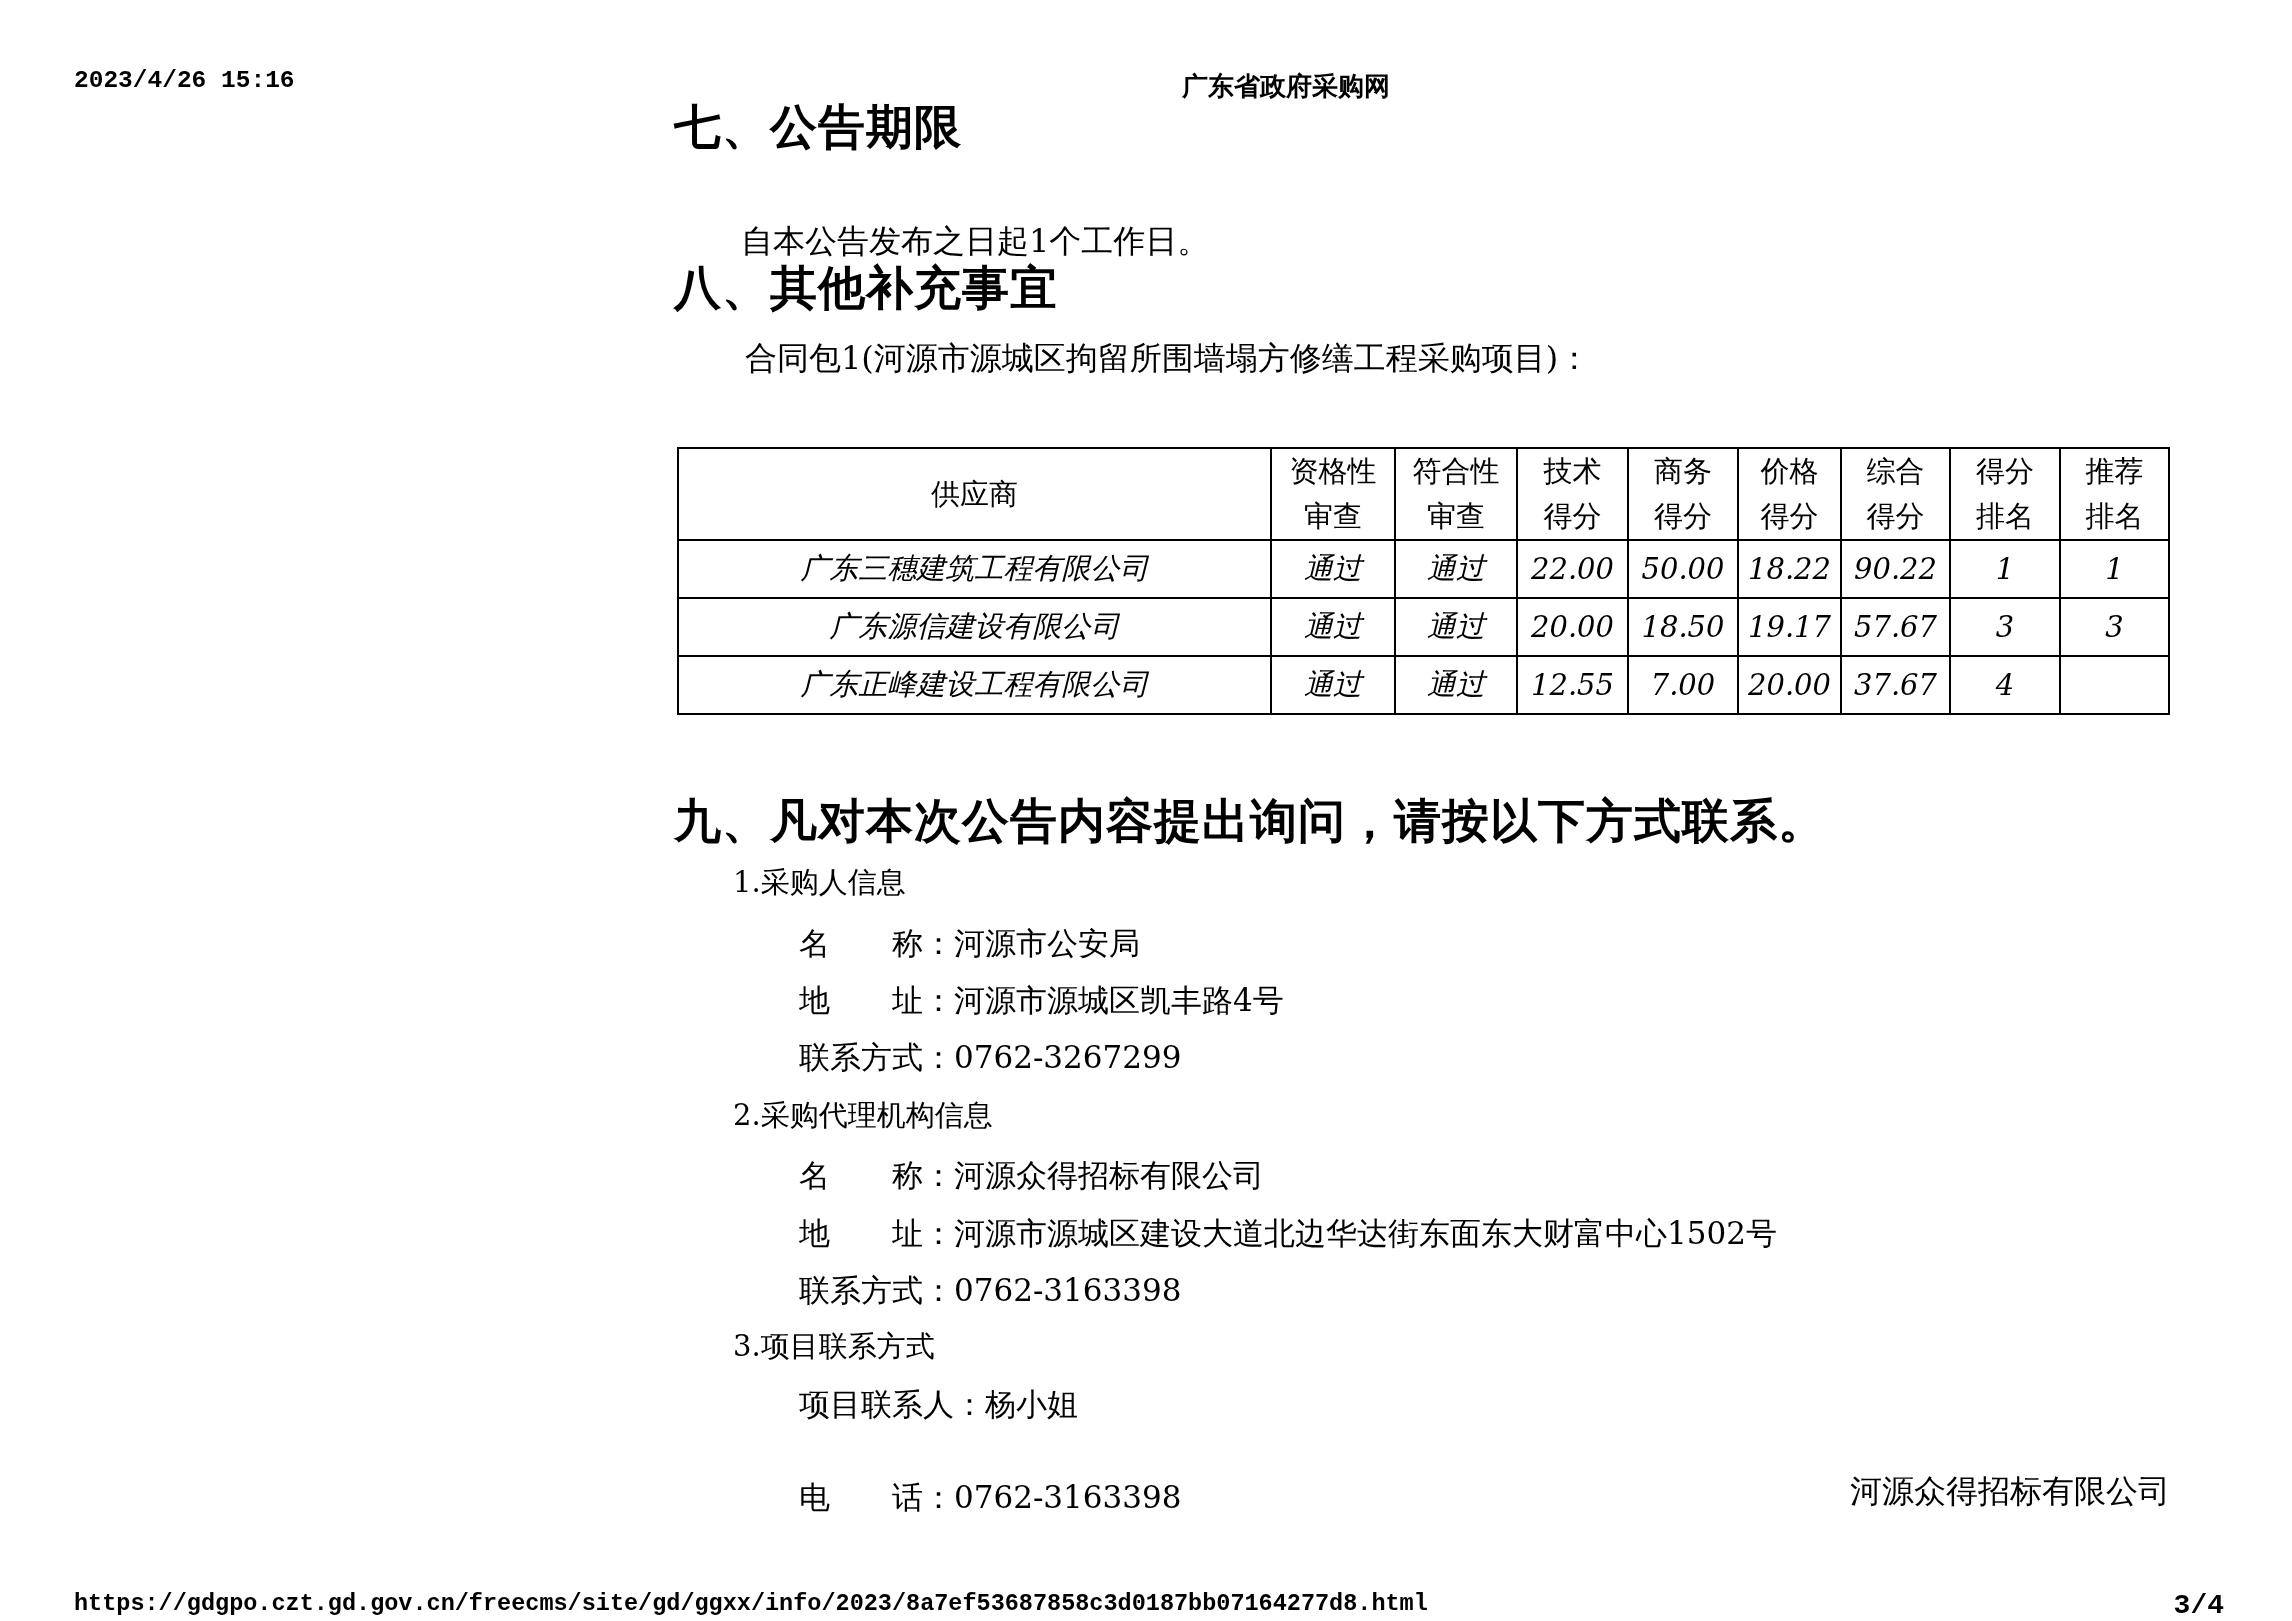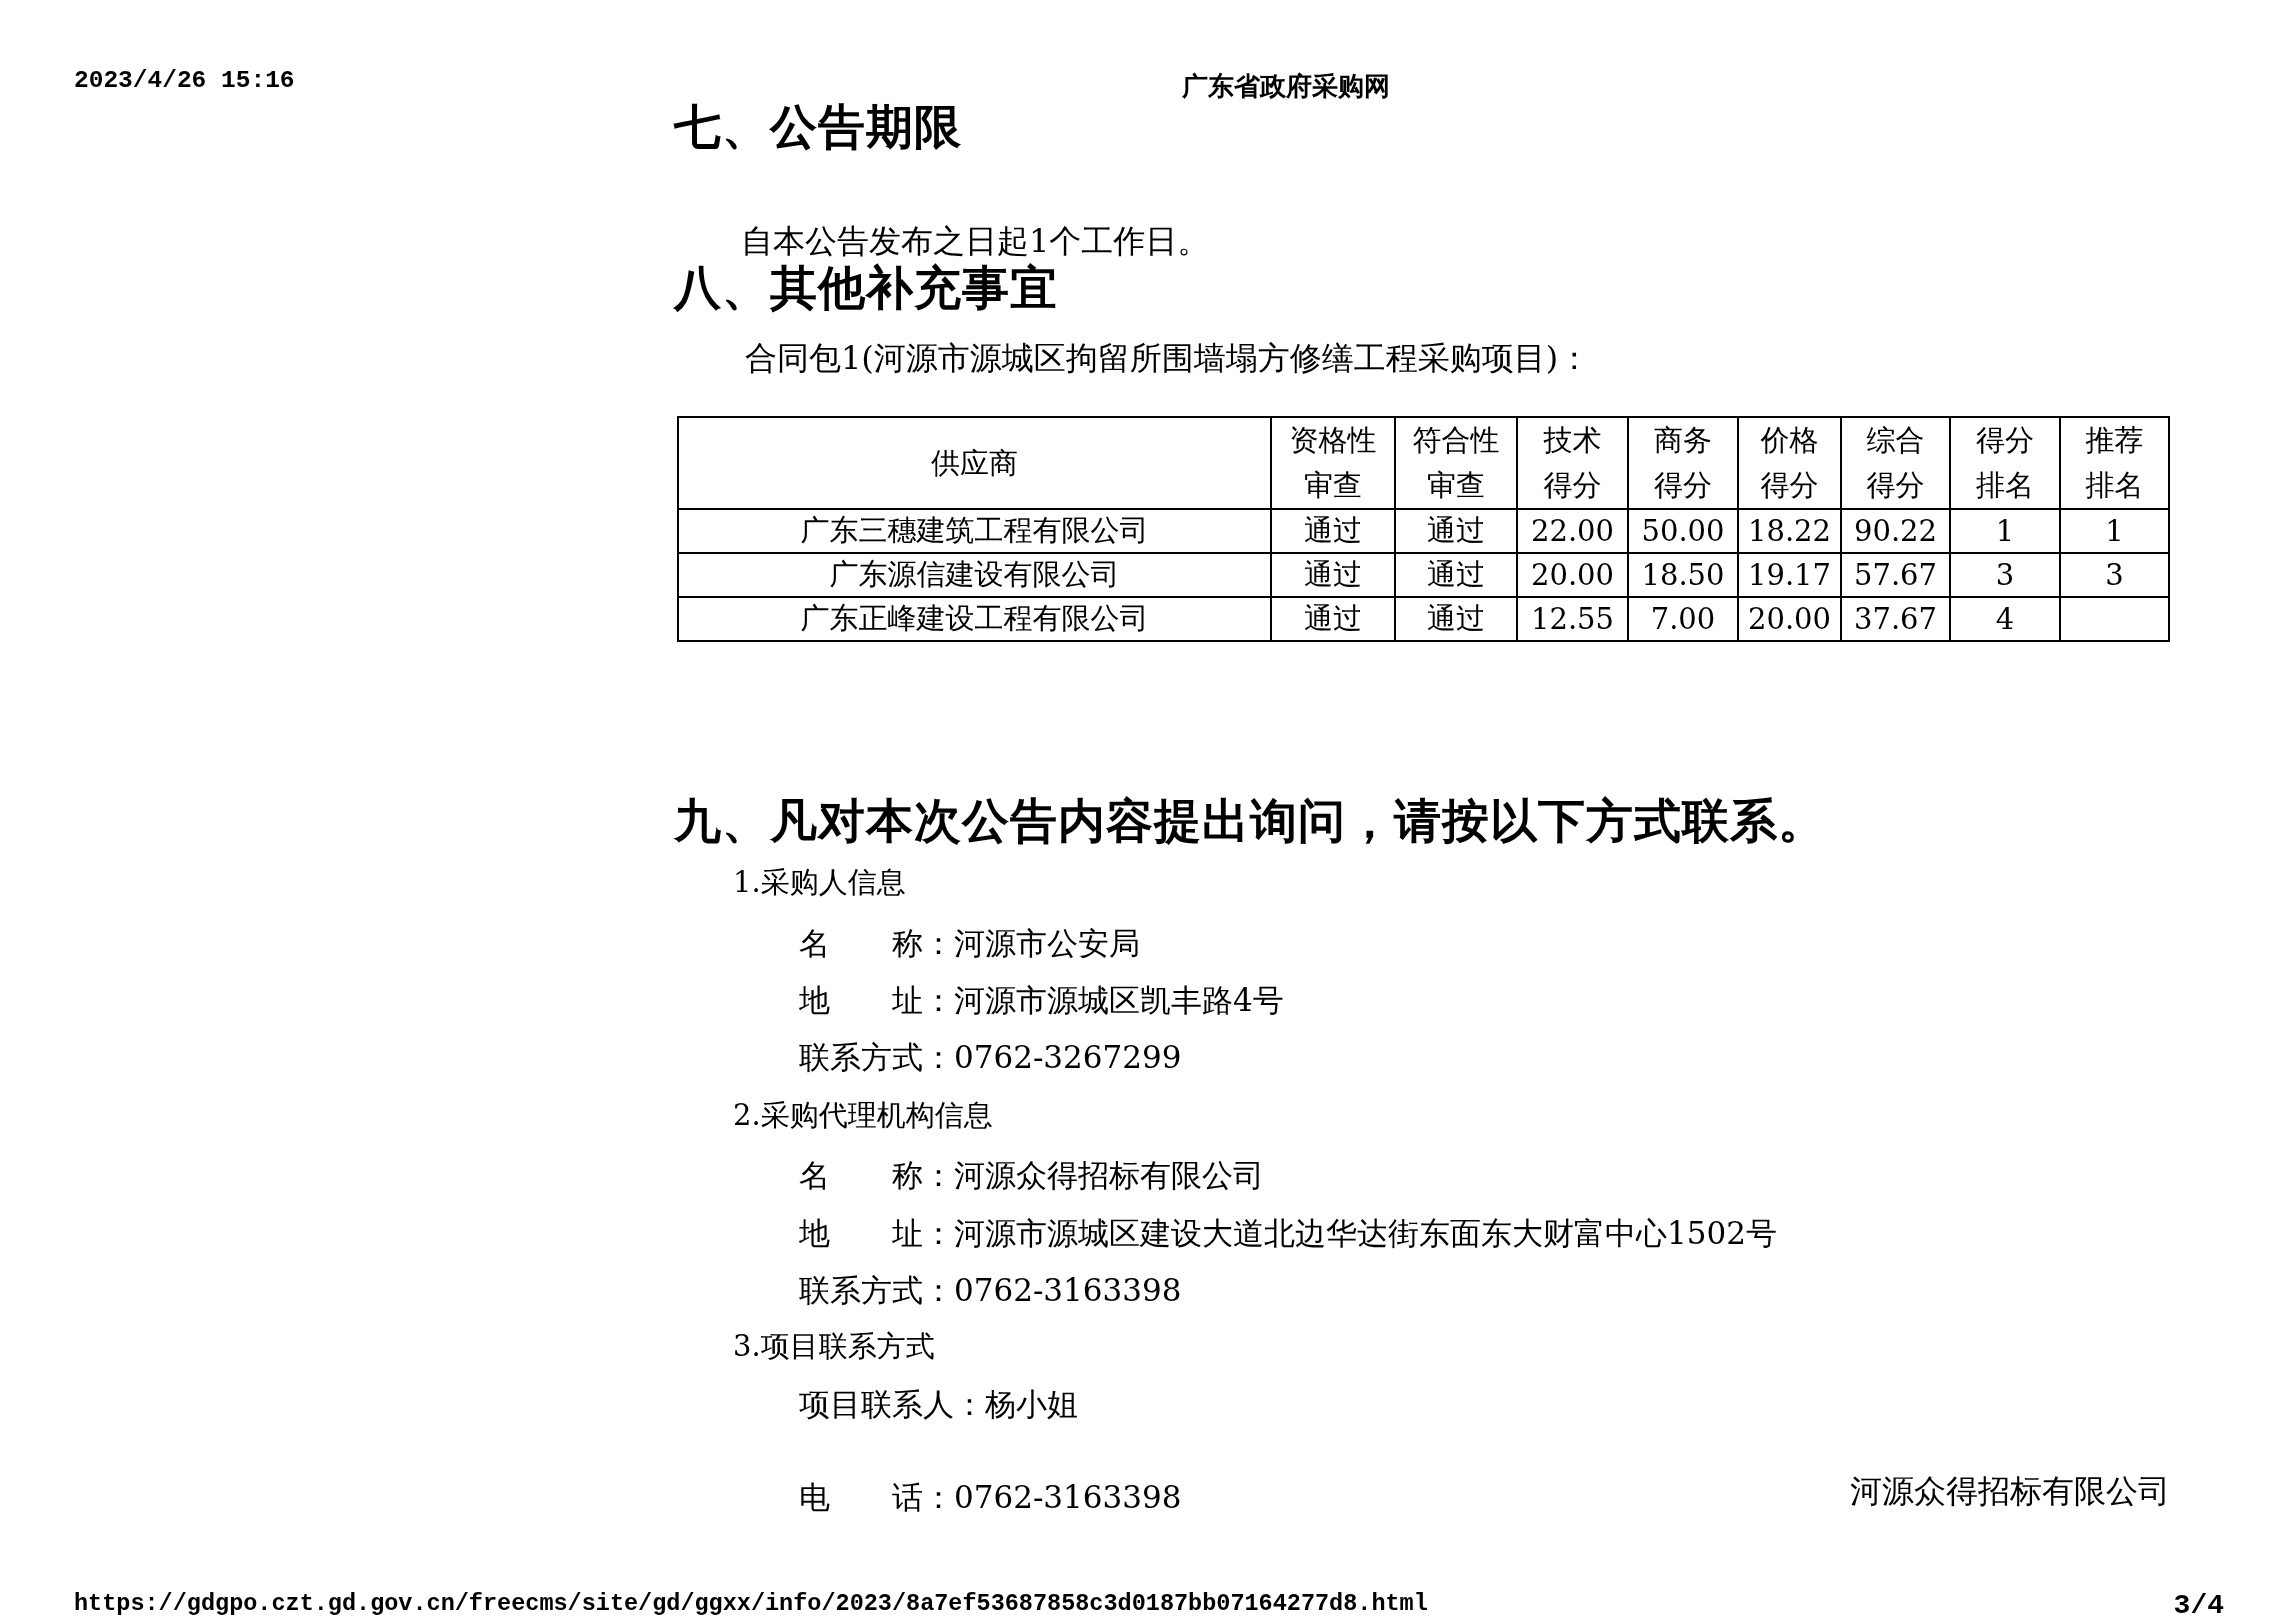--- a/index.html
+++ b/index.html
@@ -40,31 +40,32 @@
 
   .signature { right: 123px; top: 1470px; font-size: 32px; }
 
   
   .tbl-wrap { position: absolute; left: 677px; top: 416px; }
   table.score {
     border-collapse: collapse;
     table-layout: fixed;
     border: 2.9px solid #000;
     font-size: 29px;
+    margin-top: 31px;
   }
   table.score th, table.score td {
     border: 2px solid #000;
     padding: 0 3.9px;
     text-align: center;
     vertical-align: middle;
     font-weight: normal;
     overflow: hidden;
   }
   table.score thead tr { height: 92px; }
-  table.score tbody tr { height: 44px; border-top: 2.9px solid #000; }
+  table.score tbody tr { height: 58px; border-top: 2.9px solid #000; font-style: italic; }
   table.score thead th .hl { line-height: 45px; }
 </style>
 </head>
 <body>
 
 <div class="abs sans hdr-ts">2023/4/26 15:16</div>
 <div class="abs sans hdr-title">广东省政府采购网</div>
 
 <div class="abs h-sec h7">七、公告期限</div>
 <div class="abs para p7">自本公告发布之日起1个工作日。</div>

